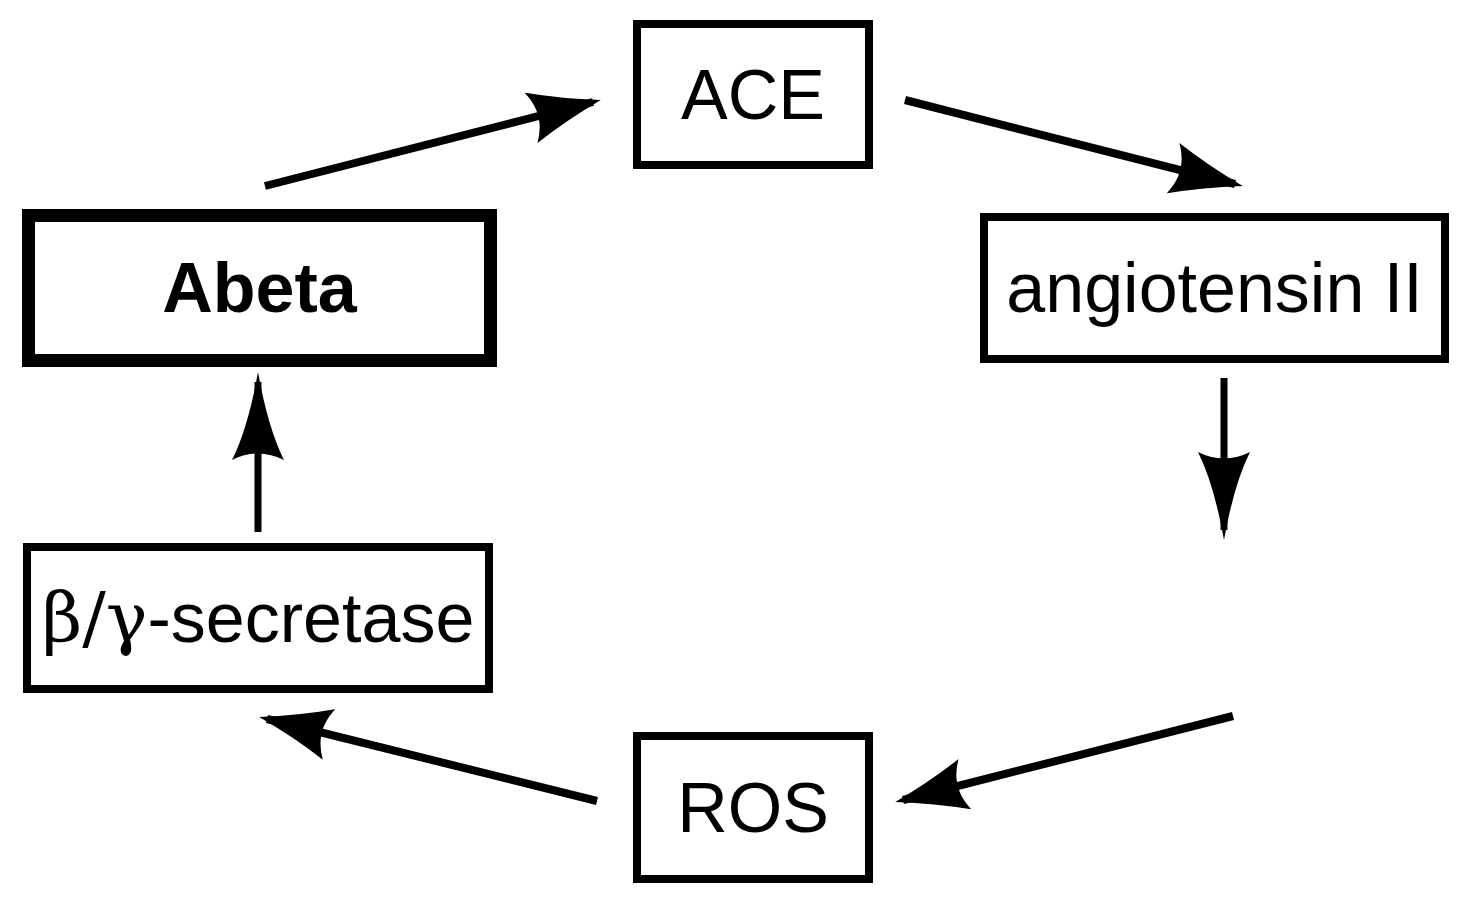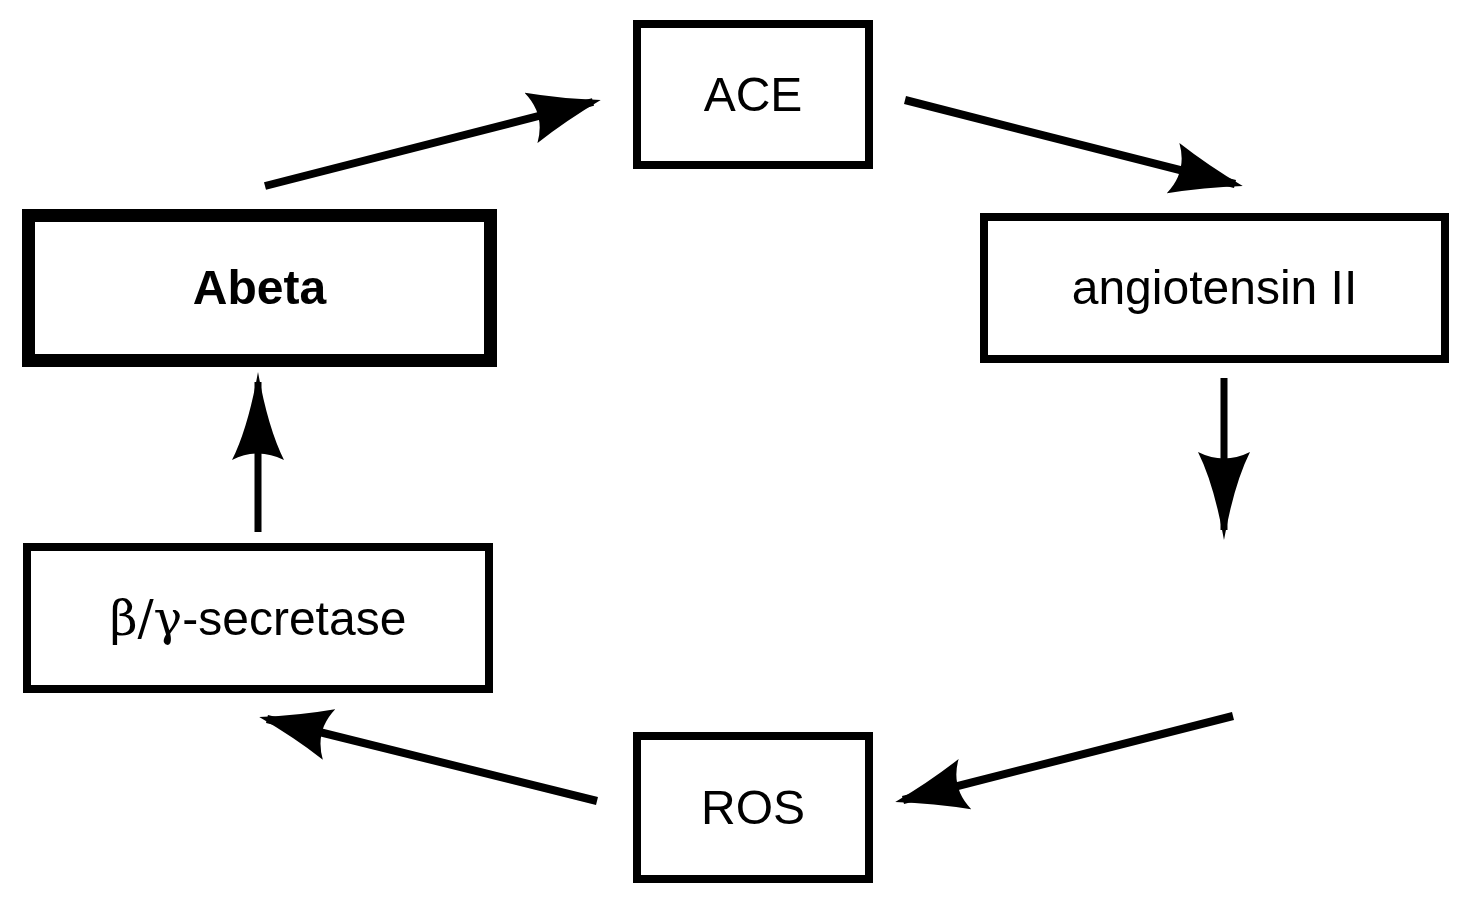--- a/index.html
+++ b/index.html
@@ -19,21 +19,21 @@
     inset: 0;
   }
   .node {
     position: absolute;
     box-sizing: border-box;
     background: #ffffff;
     border: 8px solid #000000;
     display: flex;
     align-items: center;
     justify-content: center;
-    font-size: 48px;
+    font-size: 70px;
     line-height: 1;
     color: #000000;
     white-space: nowrap;
     text-align: center;
   }
   .node--emphasis {
     border-width: 13px;
     font-weight: bold;
   }
   .greek {

